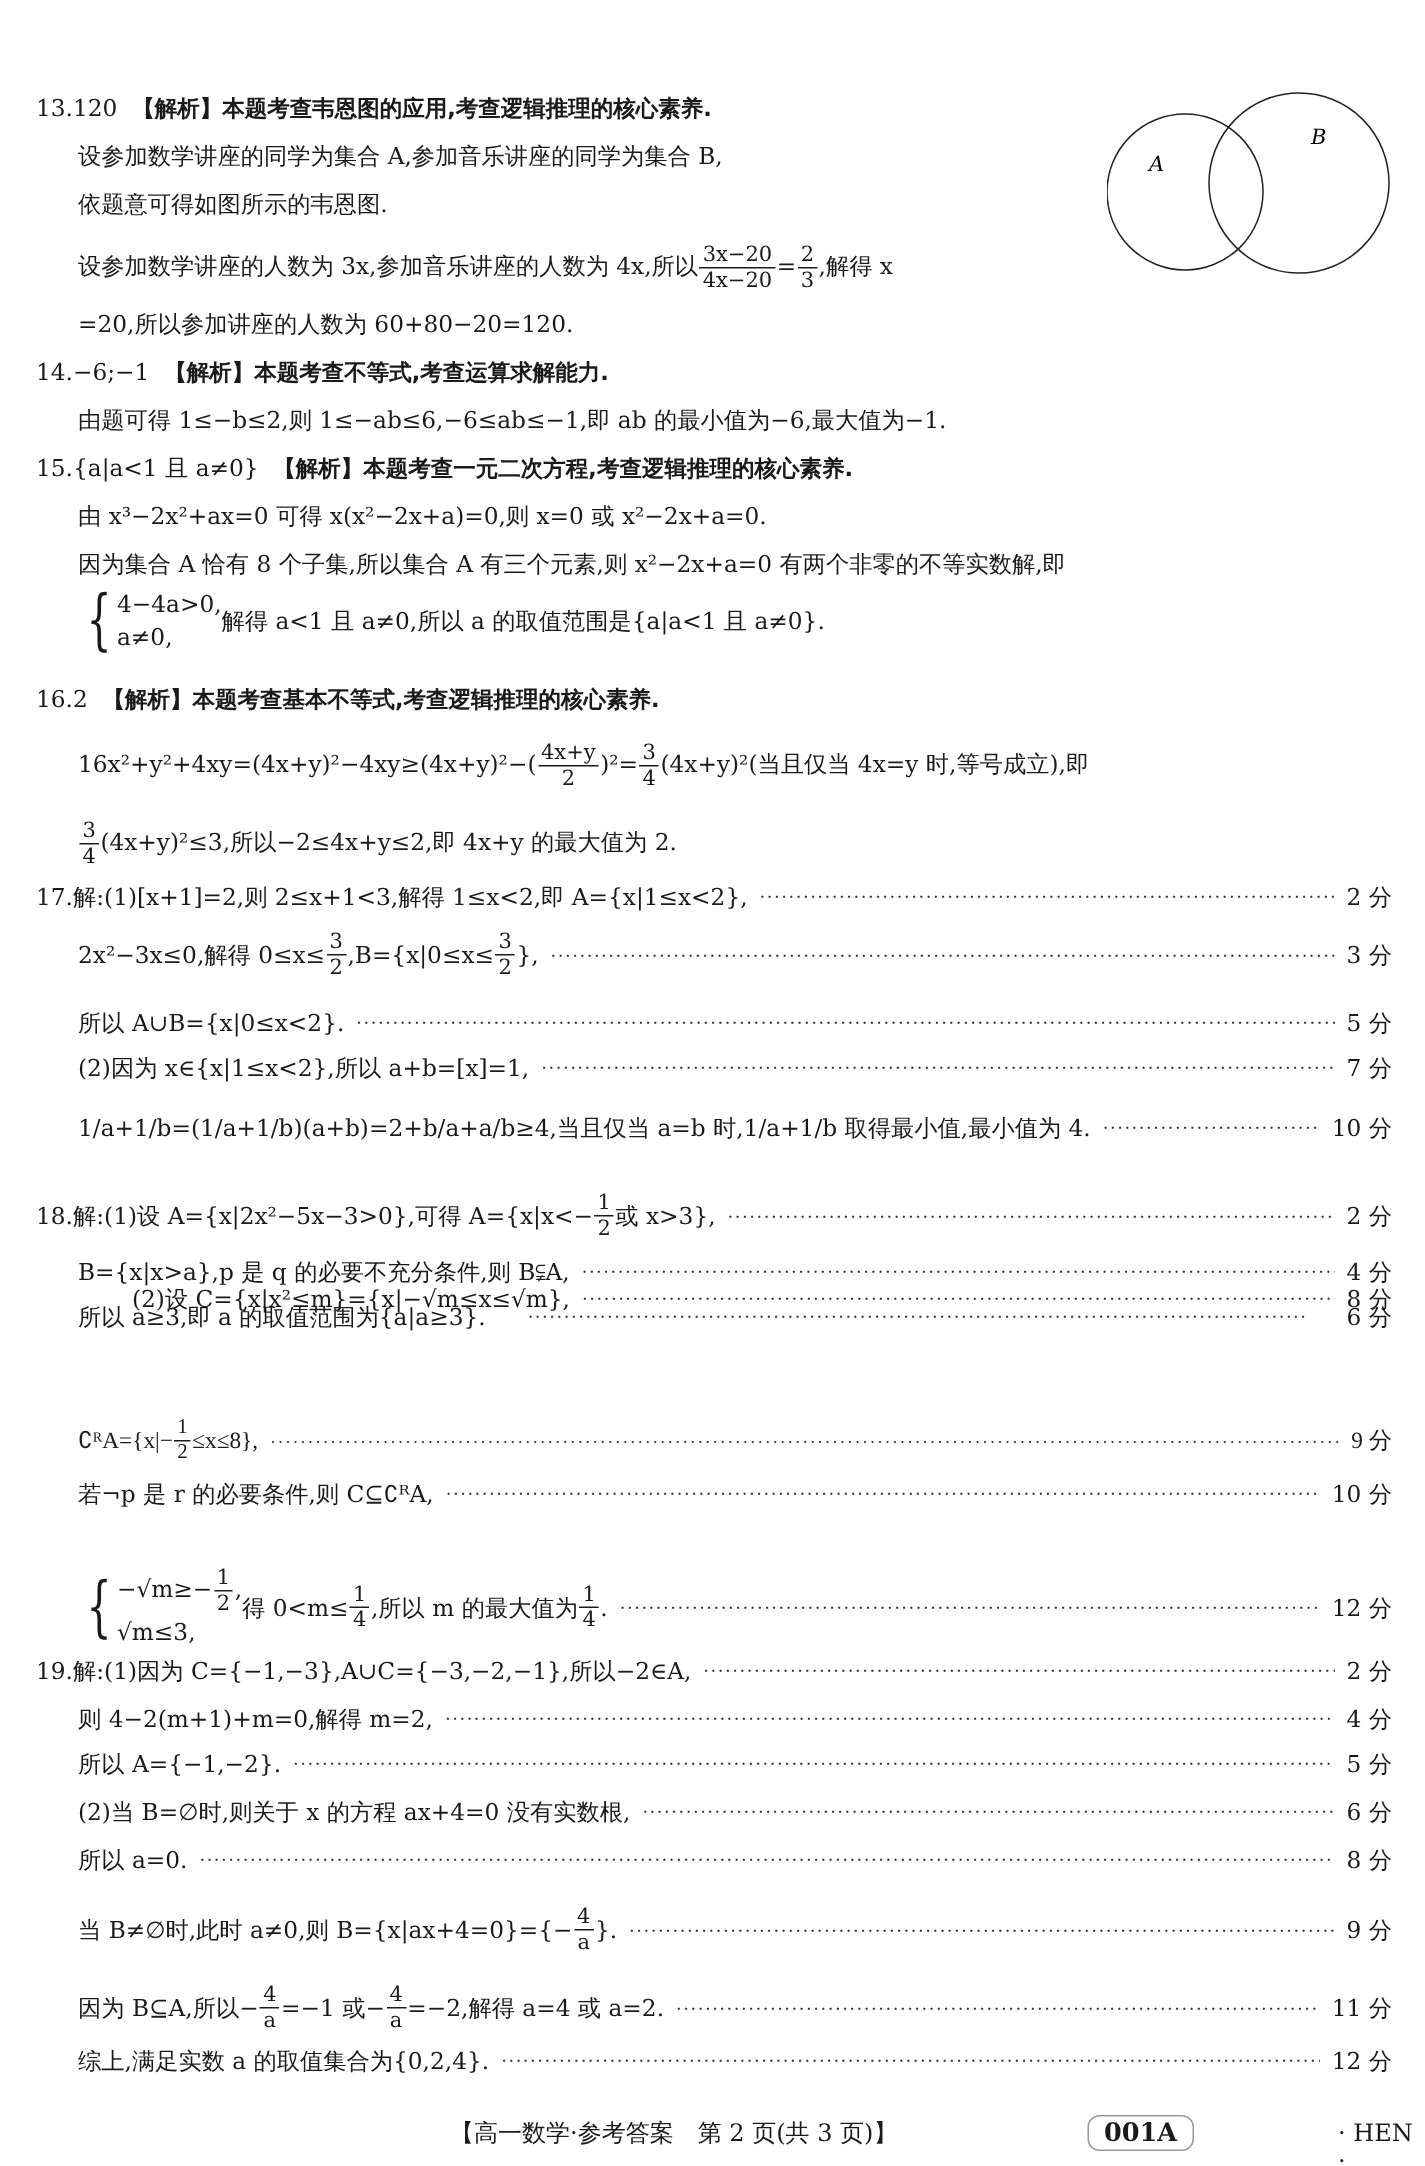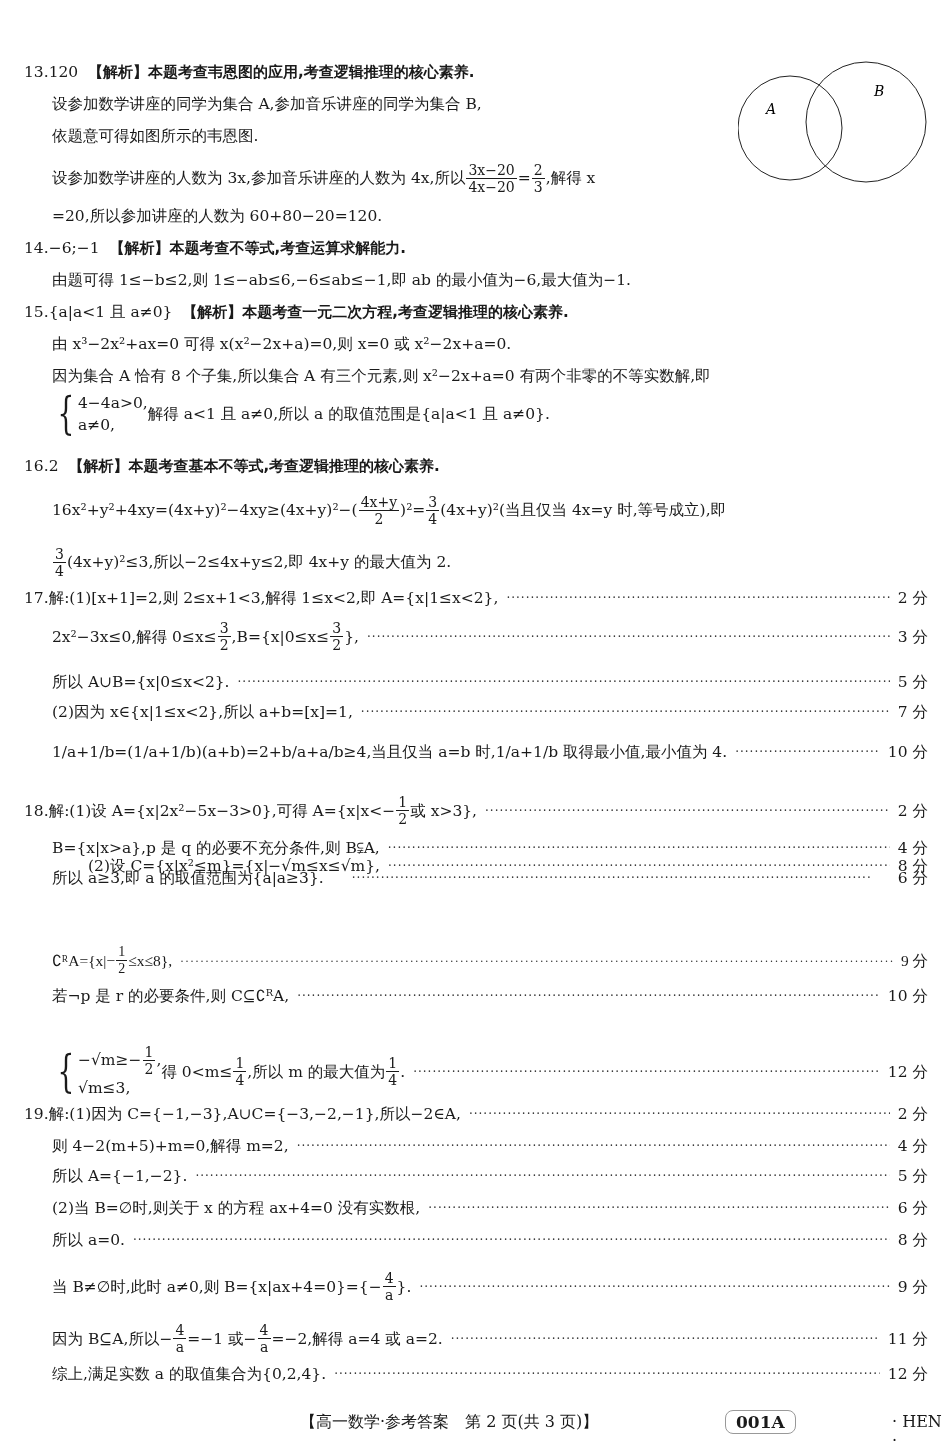--- a/index.html
+++ b/index.html
@@ -177,21 +177,21 @@
     <span class="dots"></span>
     <span class="score">12 分</span>
 </div>
 
 <div class="row first" style="top:1104px;">
     <span>19.解:(1)因为 C={−1,−3},A∪C={−3,−2,−1},所以−2∈A,</span>
     <span class="dots"></span>
     <span class="score">2 分</span>
   </div>
 <div class="row" style="top:1136px;">
-    <span>则 4−2(m+5)+m=0,解得 m=2,</span>
+    <span>则 4−2(m+1)+m=0,解得 m=2,</span>
     <span class="dots"></span>
     <span class="score">4 分</span>
   </div>
 <div class="row" style="top:1166px;">
     <span>所以 A={−1,−2}.</span>
     <span class="dots"></span>
     <span class="score">5 分</span>
   </div>
 <div class="row" style="top:1198px;">
     <span>(2)当 B=∅时,则关于 x 的方程 ax+4=0 没有实数根,</span>

